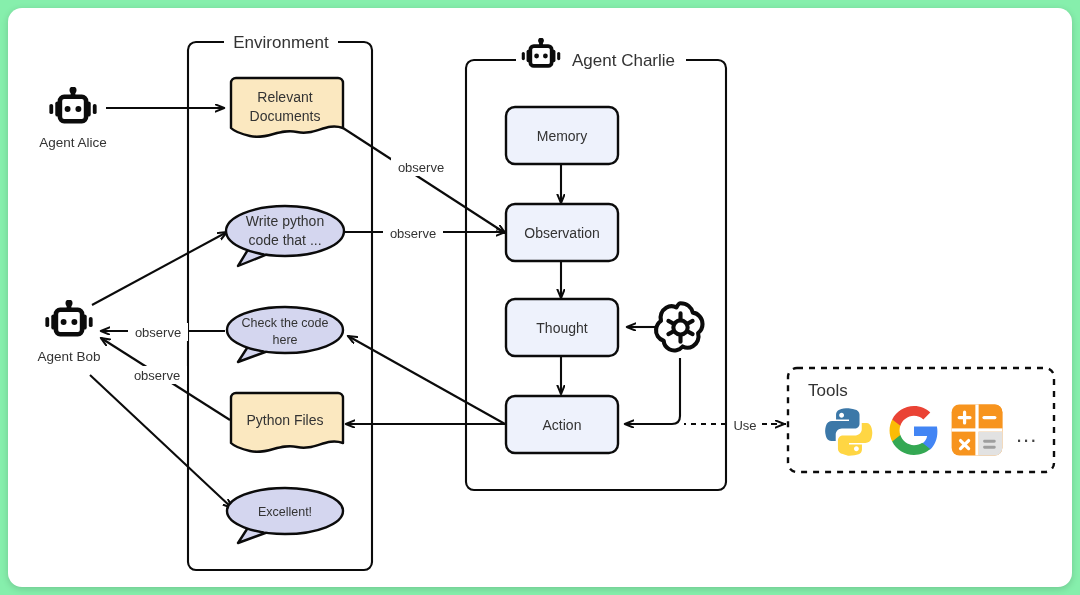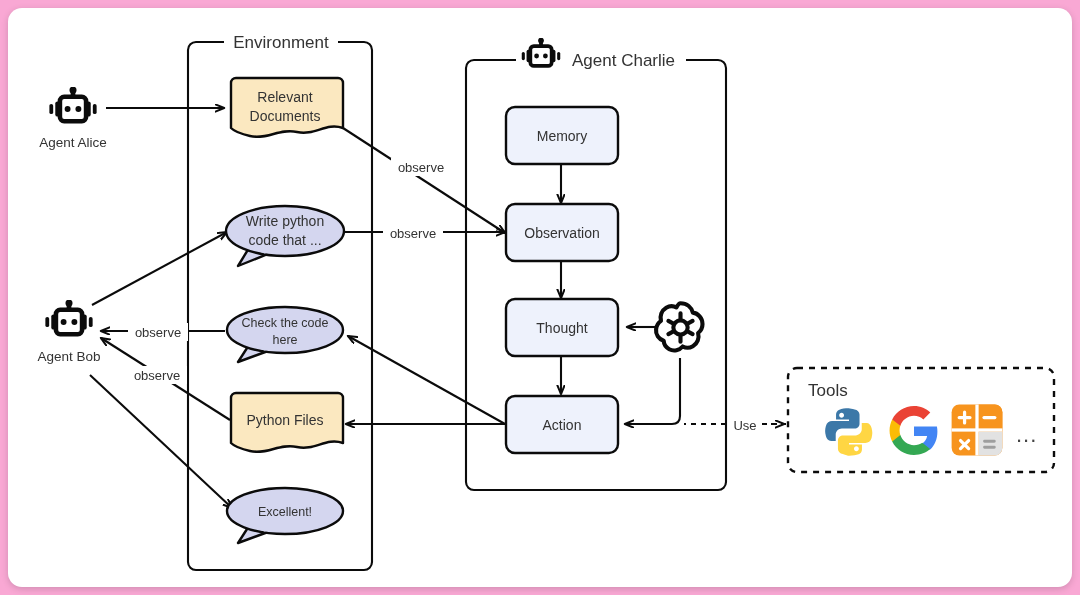--- a/index.html
+++ b/index.html
@@ -6,21 +6,21 @@
   html, body {
     margin: 0;
     padding: 0;
     background: #f2f2f2;
     font-family: "Liberation Sans", sans-serif;
   }
   #page {
     position: relative;
     width: 1080px;
     height: 595px;
-    background: #f9a8d4;
+    background: #86efac;
     overflow: hidden;
   }
   #card {
     position: absolute;
     left: 8px;
     top: 8px;
     width: 1064px;
     height: 579px;
     background: #ffffff;
     border-radius: 14px;

